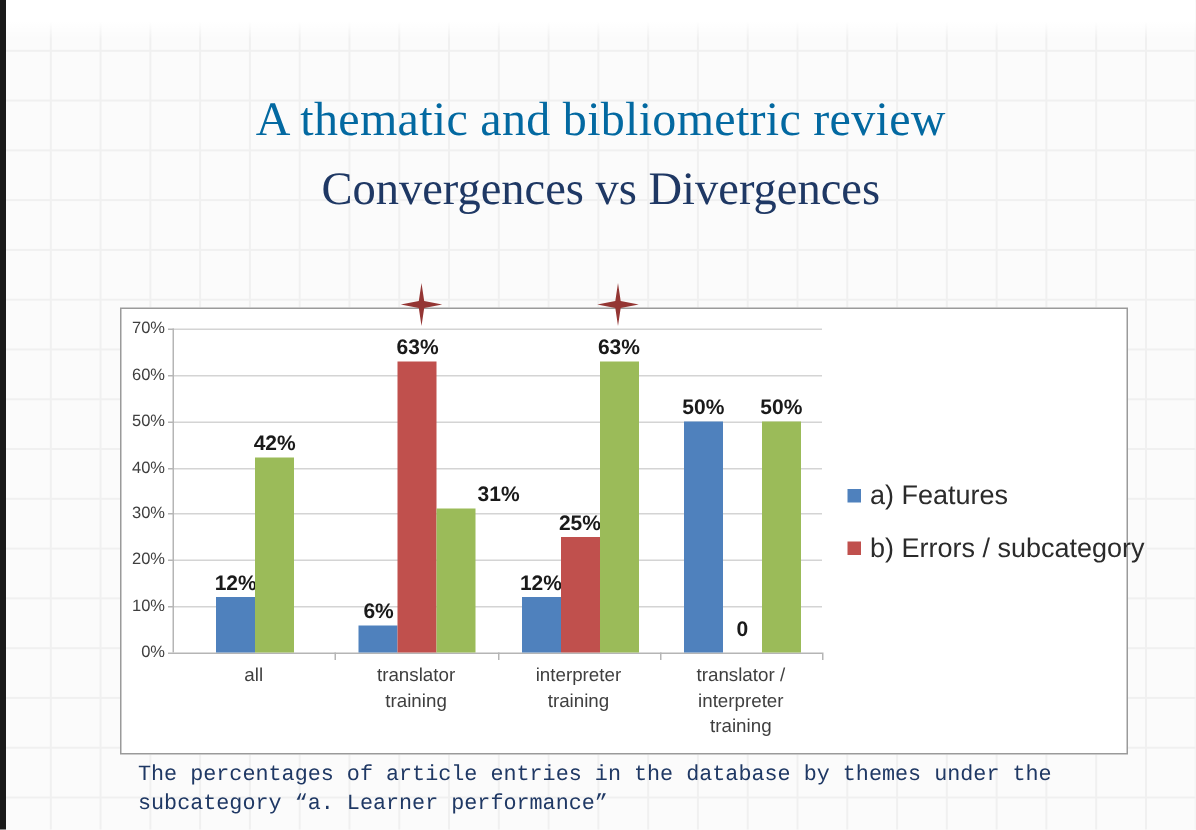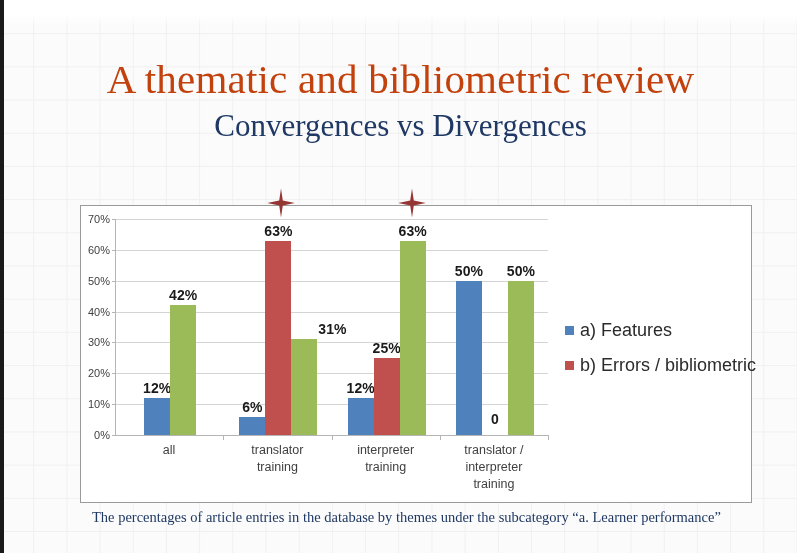--- a/index.html
+++ b/index.html
@@ -31,24 +31,24 @@
   
   .title-block {
     position: absolute;
     left: 0; right: 0;
     top: 55px;
     text-align: center;
     font-family: "Liberation Serif", serif;
     color: #17365d;
   }
   .title-line1 {
-    font-size: 41px;
+    font-size: 32px;
     line-height: 48px;
     letter-spacing: 0.2px;
-    color: #c2410c;
+    color: #0369a1;
     white-space: nowrap;
   }
   .title-line2 {
     font-size: 31px;
     line-height: 38px;
     color: #1f3864;
     margin-top: 4px;
     white-space: nowrap;
   }
 
@@ -201,21 +201,21 @@
     height: 30px;
     pointer-events: none;
   }
 
   
   .caption {
     position: absolute;
     left: 88px;
     top: 508px;
     width: 640px;
-    font-family: Liberation Serif, serif;
+    font-family: Liberation Mono, monospace;
     font-size: 14.5px;
     line-height: 19px;
     color: #1f3864;
   }
 </style>
 </head>
 <body>
 
 <div class="sheet-fade"></div>
 
@@ -333,21 +333,21 @@
         <div>training</div>
       </div>
     </div>
   <div class="legend" id="legend">
       <div class="legend-item">
         <span class="legend-swatch" style="background: rgb(79, 129, 189);"></span>
         <span>a) Features</span>
       </div>
       <div class="legend-item">
         <span class="legend-swatch" style="background: rgb(192, 80, 77);"></span>
-        <span>b) Errors / bibliometric</span>
+        <span>b) Errors / subcategory</span>
       </div>
     </div>
 </div>
 
 <div class="caption">The percentages of article entries in the database by themes under the subcategory “a. Learner performance”</div>
 
 <div class="sparkle" style="left: 262px; top: 188px;"><svg viewBox="0 0 100 100" width="30" height="30">
       <path d="M50 2 L56 42 L96 50 L56 58 L50 98 L44 58 L4 50 L44 42 Z" fill="#943634"></path>
     </svg></div>
 <div class="sparkle" style="left: 393px; top: 188px;"><svg viewBox="0 0 100 100" width="30" height="30">

